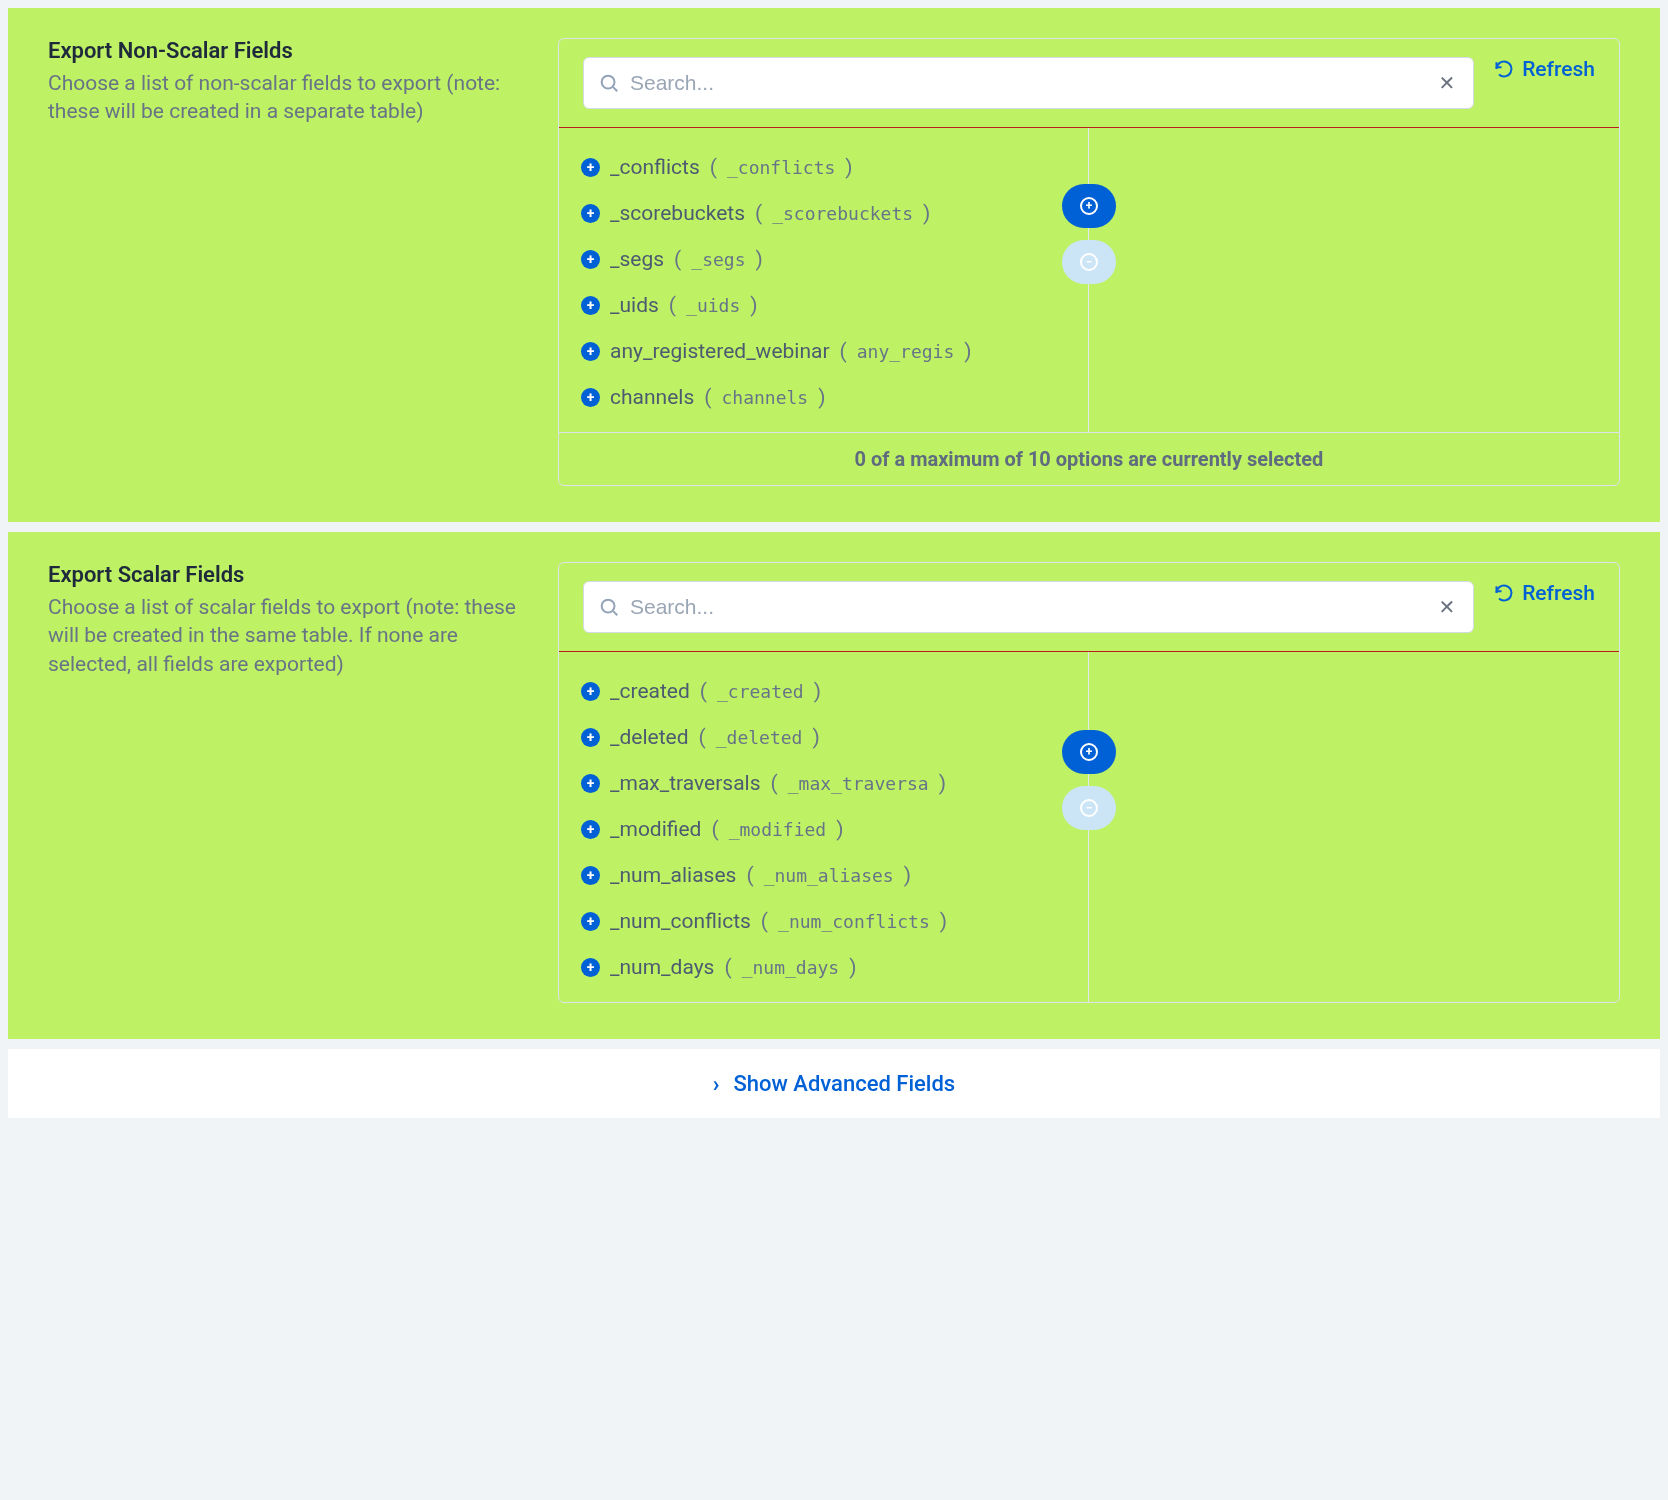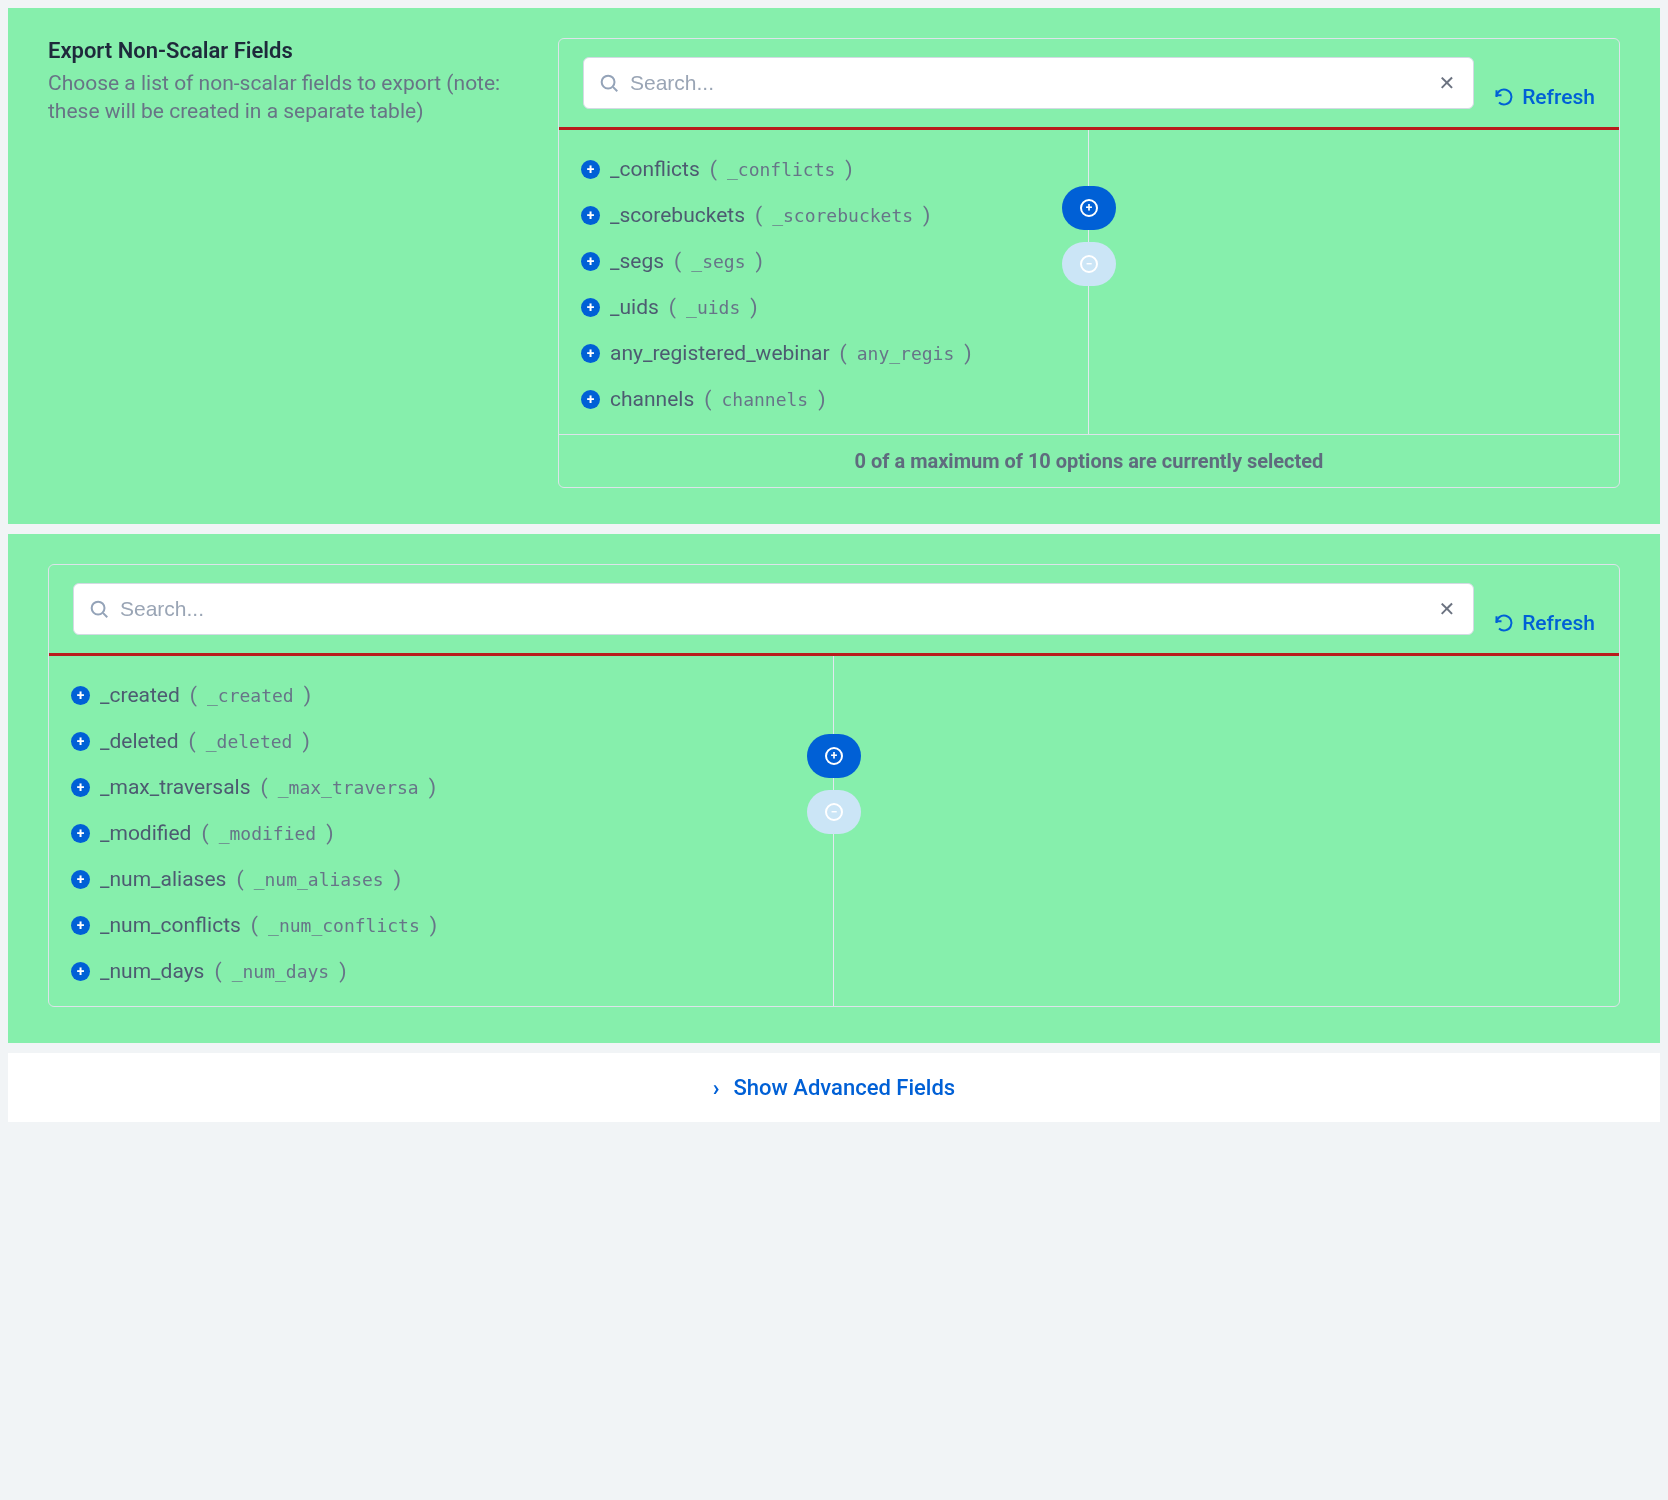--- a/index.html
+++ b/index.html
@@ -5,21 +5,21 @@
   * { box-sizing: border-box; margin: 0; padding: 0; }
   body {
     font-family: -apple-system, BlinkMacSystemFont, "Segoe UI", Roboto, Helvetica, Arial, sans-serif;
     background: #f1f4f6;
     padding: 8px;
     font-size: 15px;
     color: #1f2937;
     width: 1668px;
   }
   .panel {
-    background: #86efac;
+    background: #bef264;
     margin-bottom: 10px;
     padding: 30px 40px 36px 40px;
     display: flex;
     gap: 40px;
   }
   .panel-left {
     width: 470px;
     flex-shrink: 0;
   }
   .panel-title {
@@ -36,24 +36,24 @@
   .panel-right {
     flex: 1;
   }
   .selectbox {
     border: 1px solid #dde3ea;
     border-radius: 6px;
     overflow: hidden;
   }
   .selectbox-header {
     display: flex;
-    align-items: flex-end;
+    align-items: flex-start;
     gap: 20px;
     padding: 18px 24px;
-    border-bottom: 3px solid #b91c1c;
+    border-bottom: 1px solid #b91c1c;
   }
   .search-wrap {
     flex: 1;
     position: relative;
     border: 1px solid #d3dae3;
     border-radius: 6px;
     background: #fff;
     display: flex;
     align-items: center;
     height: 52px;
@@ -288,20 +288,24 @@
             <div class="transfer-btn-inner">−</div>
           </div>
         </div>
       </div>
       <div class="selectbox-footer">0 of a maximum of 10 options are currently selected</div>
     </div>
   </div>
 </div>
 
 <div class="panel">
+  <div class="panel-left">
+    <div class="panel-title">Export Scalar Fields</div>
+    <div class="panel-desc">Choose a list of scalar fields to export (note: these will be created in the same table. If none are selected, all fields are exported)</div>
+  </div>
   <div class="panel-right">
     <div class="selectbox">
       <div class="selectbox-header">
         <div class="search-wrap">
           <span class="search-icon">
             <svg viewBox="0 0 24 24" width="22" height="22" fill="none" stroke="currentColor" stroke-width="2.2">
                 <circle cx="11" cy="11" r="7"></circle>
                 <line x1="21" y1="21" x2="16.5" y2="16.5"></line>
               </svg>
           </span>

